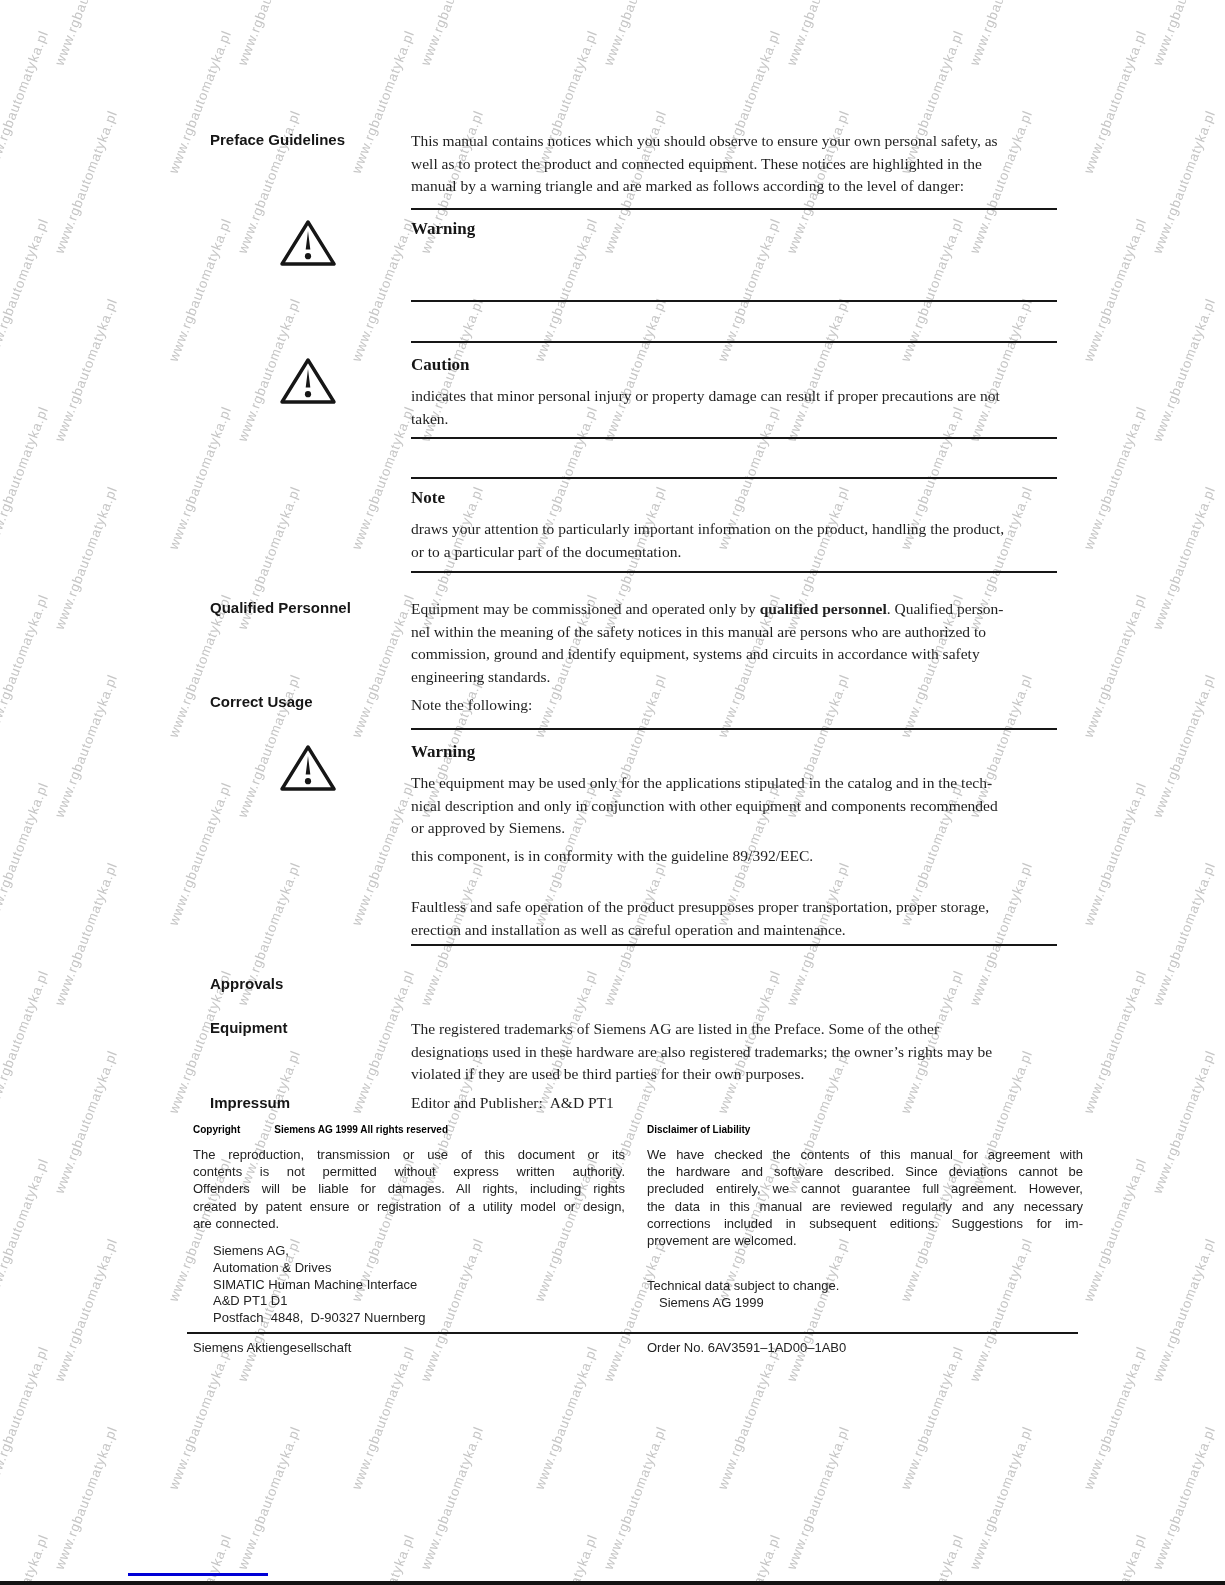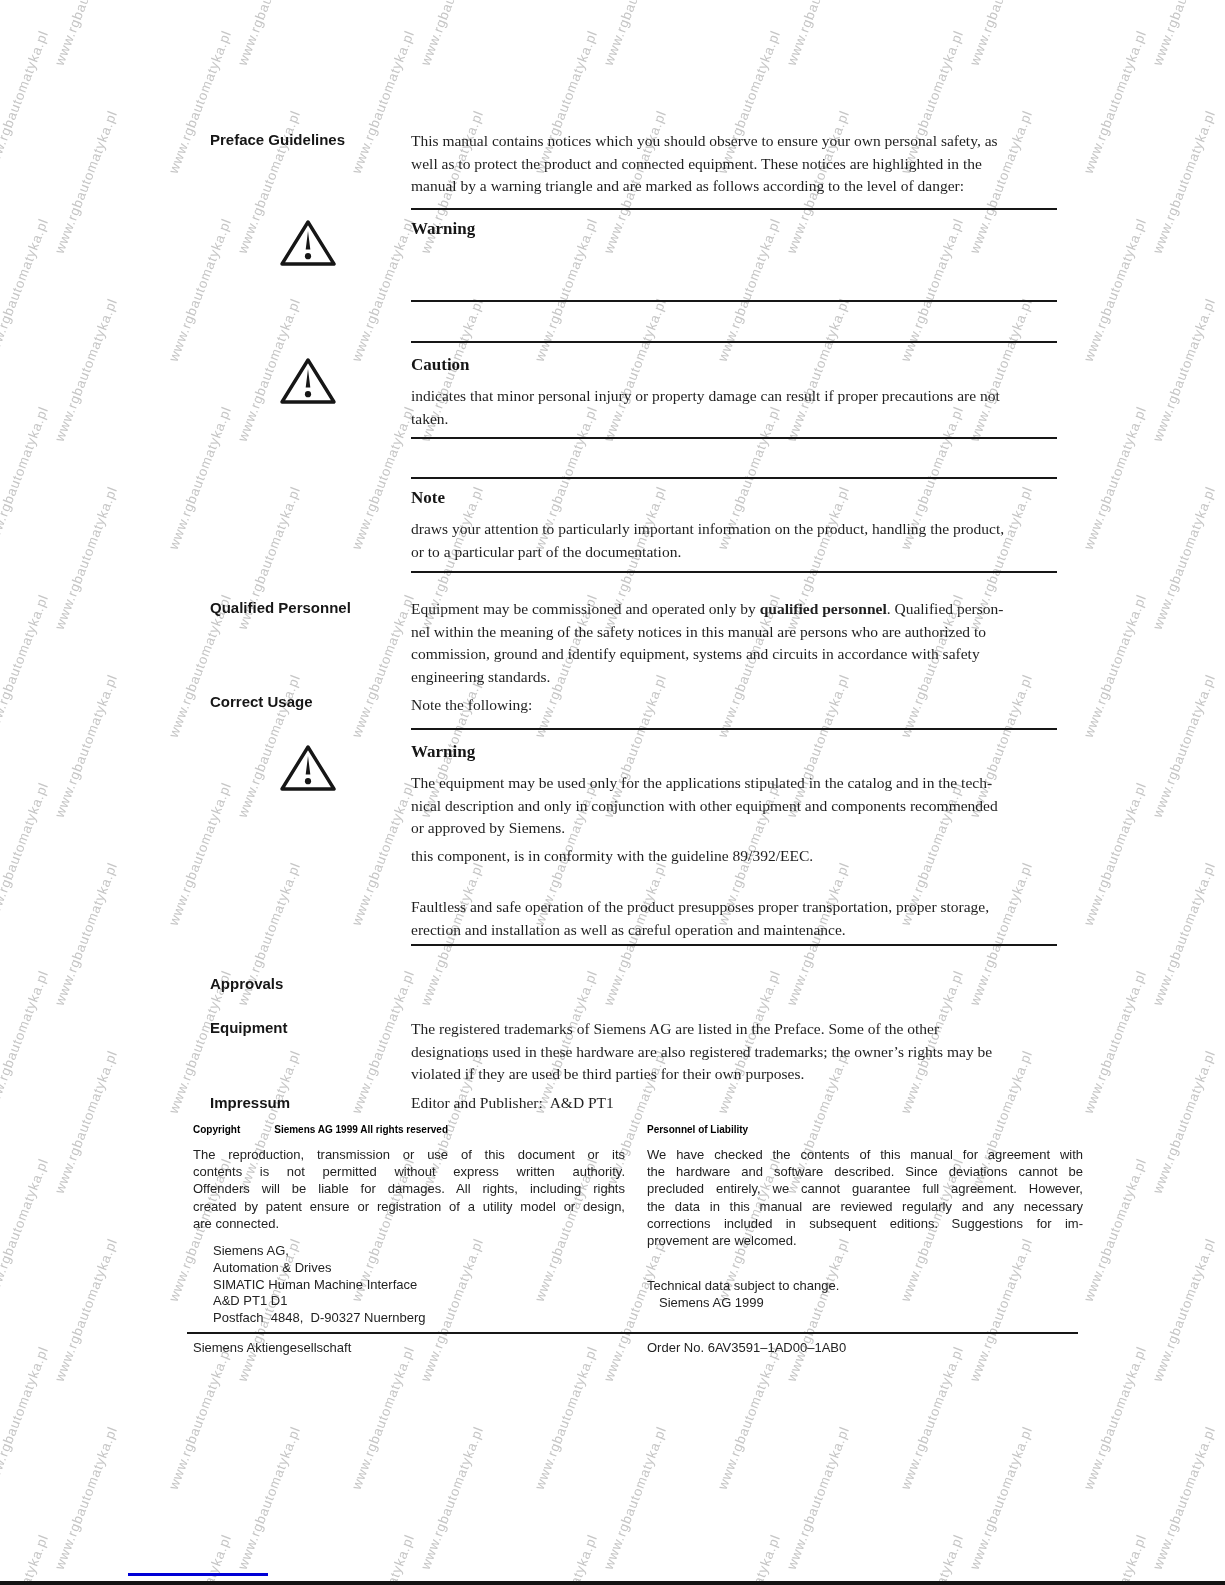--- a/index.html
+++ b/index.html
@@ -267,21 +267,21 @@
         <div class="line"><span>are connected.</span></div>
       </div>
     <div class="colp addr" style="top:1243px;left:193px;width:432px">
         <div class="line"><span>Siemens AG,</span></div>
         <div class="line"><span>Automation &amp; Drives</span></div>
         <div class="line"><span>SIMATIC Human Machine Interface</span></div>
         <div class="line"><span>A&amp;D PT1 D1</span></div>
         <div class="line"><span>Postfach&nbsp; 4848,&nbsp; D-90327 Nuernberg</span></div>
       </div>
 
-    <div class="colh" style="top:1124px;left:647px">Personnel of Liability</div>
+    <div class="colh" style="top:1124px;left:647px">Disclaimer of Liability</div>
     <div class="colp just" style="top:1146px;left:647px;width:436px">
         <div class="line jl"><span>We have checked the contents of this manual for agreement with</span></div>
         <div class="line jl"><span>the hardware and software described. Since deviations cannot be</span></div>
         <div class="line jl"><span>precluded entirely, we cannot guarantee full agreement. However,</span></div>
         <div class="line jl"><span>the data in this manual are reviewed regularly and any necessary</span></div>
         <div class="line jl"><span>corrections included in subsequent editions. Suggestions for im-</span></div>
         <div class="line"><span>provement are welcomed.</span></div>
       </div>
     <div class="colp notes" style="top:1277px;left:647px;width:436px">
         <div class="line"><span>Technical data subject to change.</span></div>

